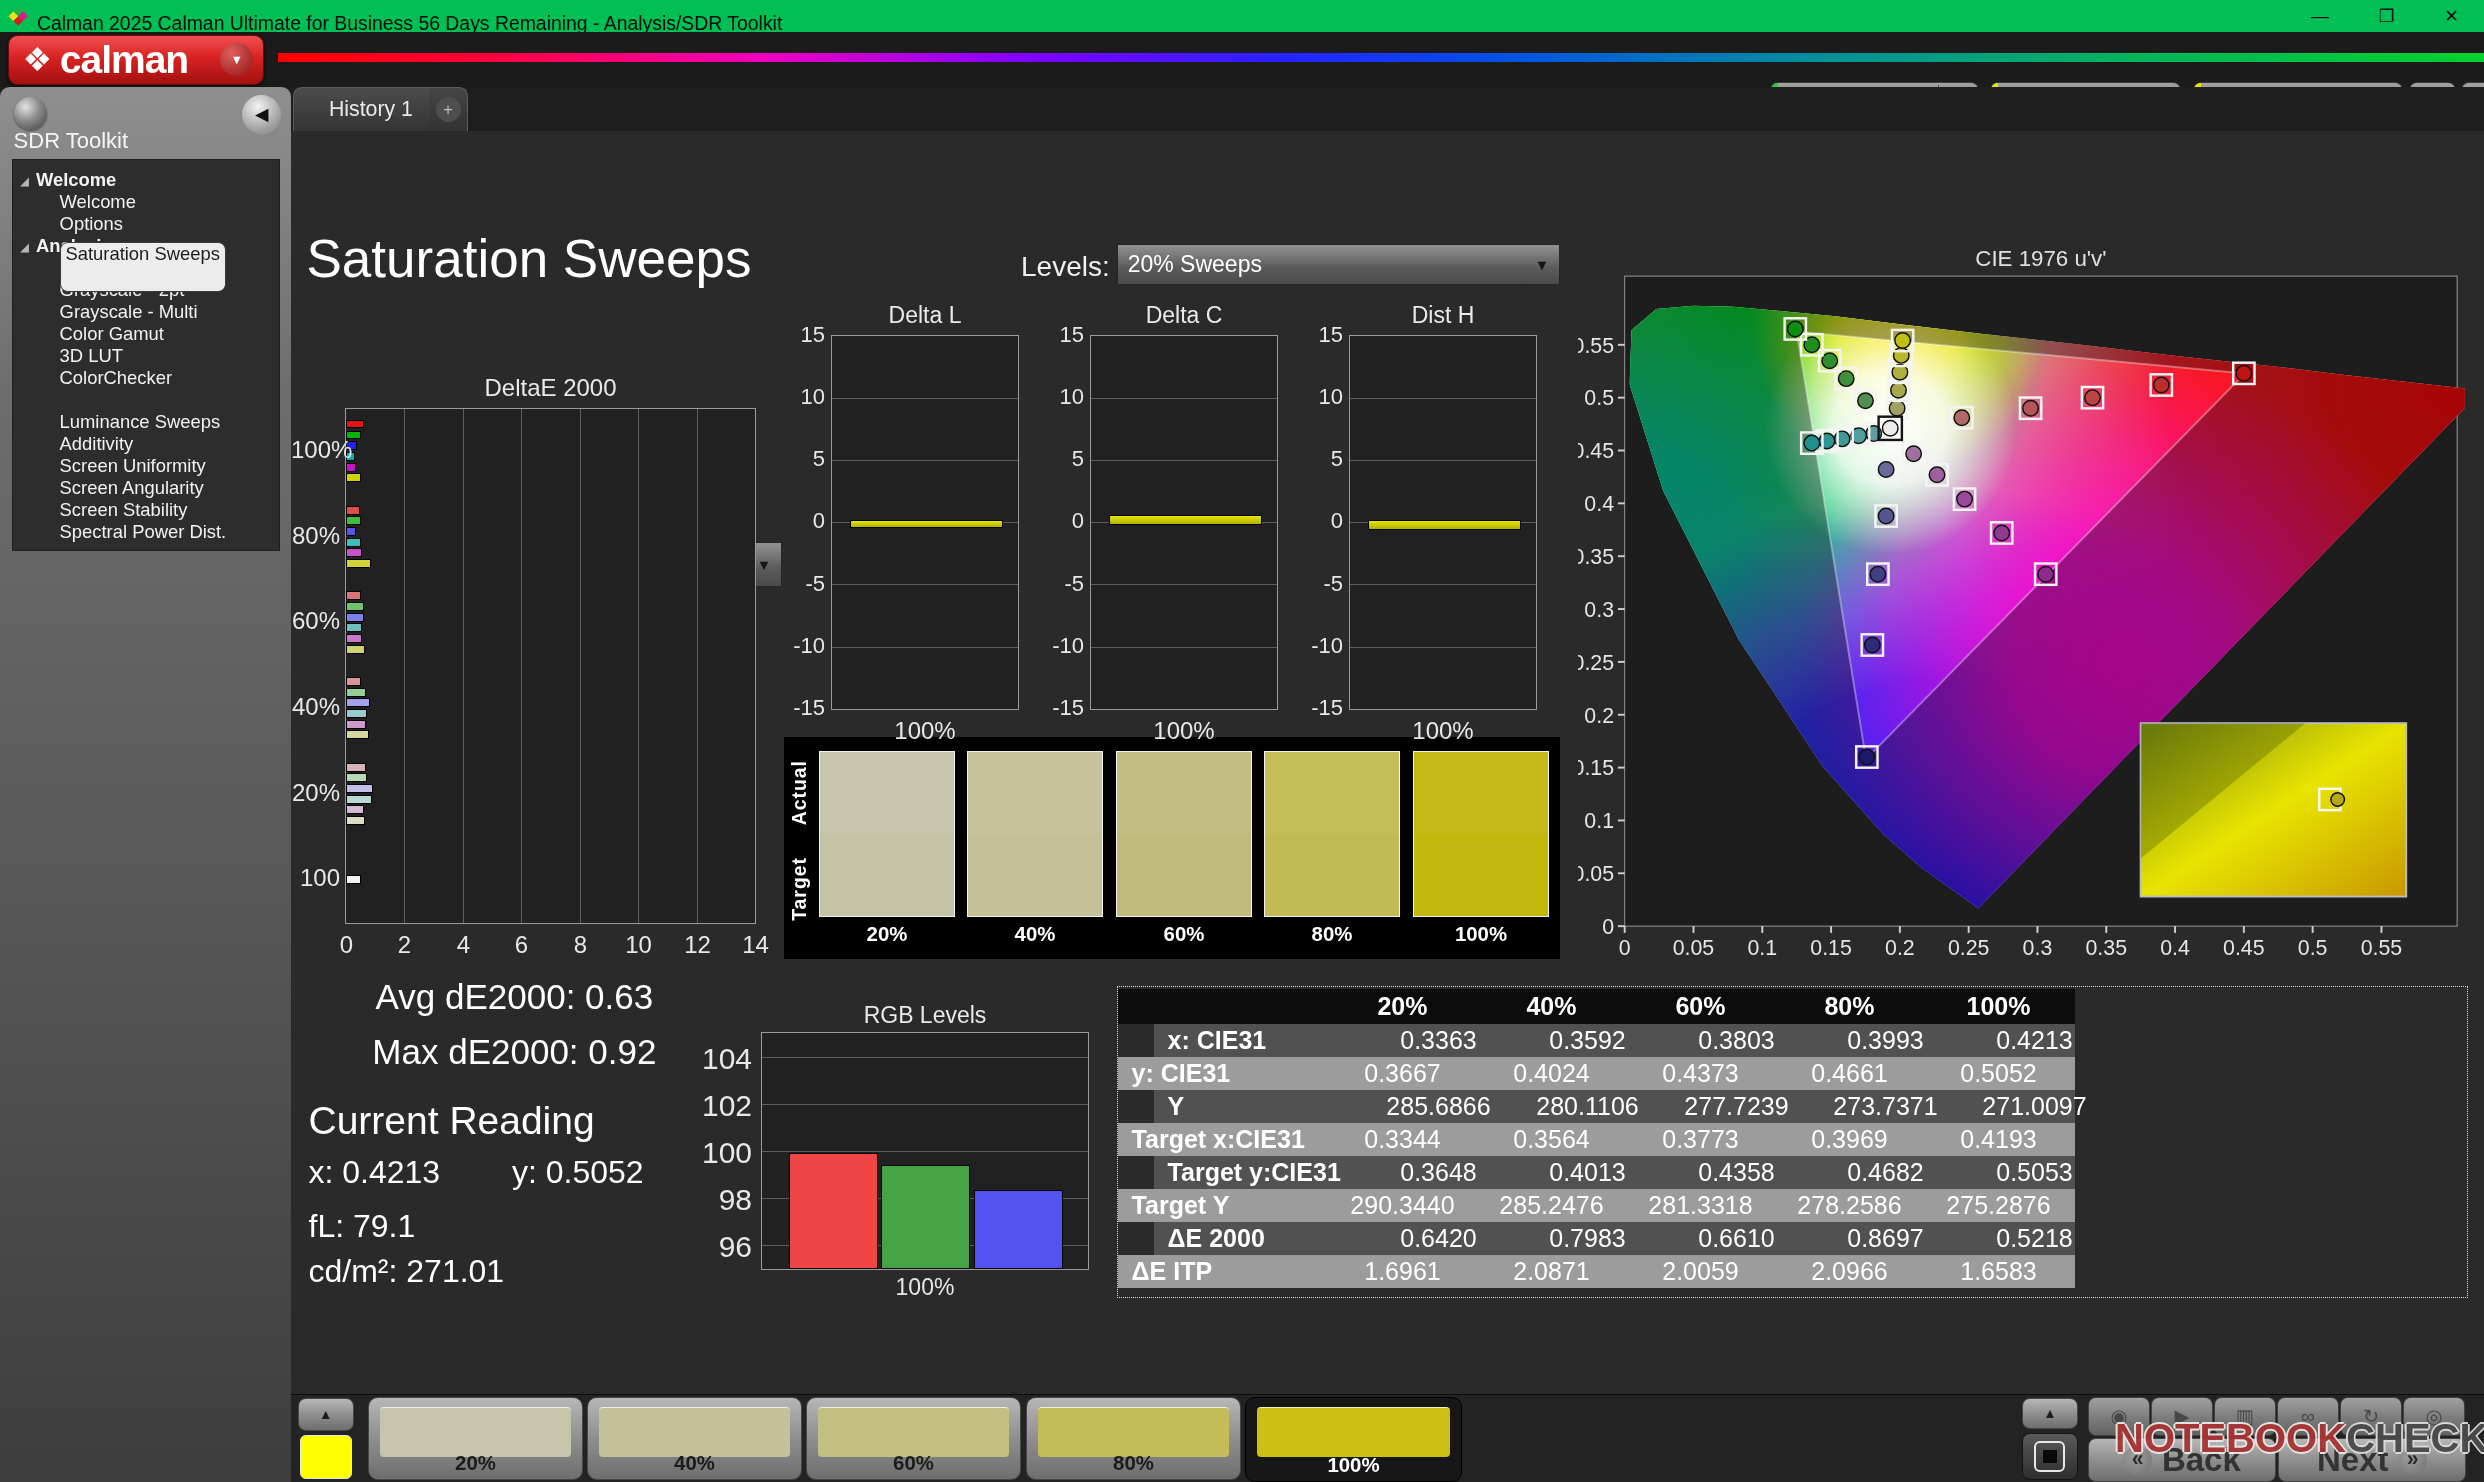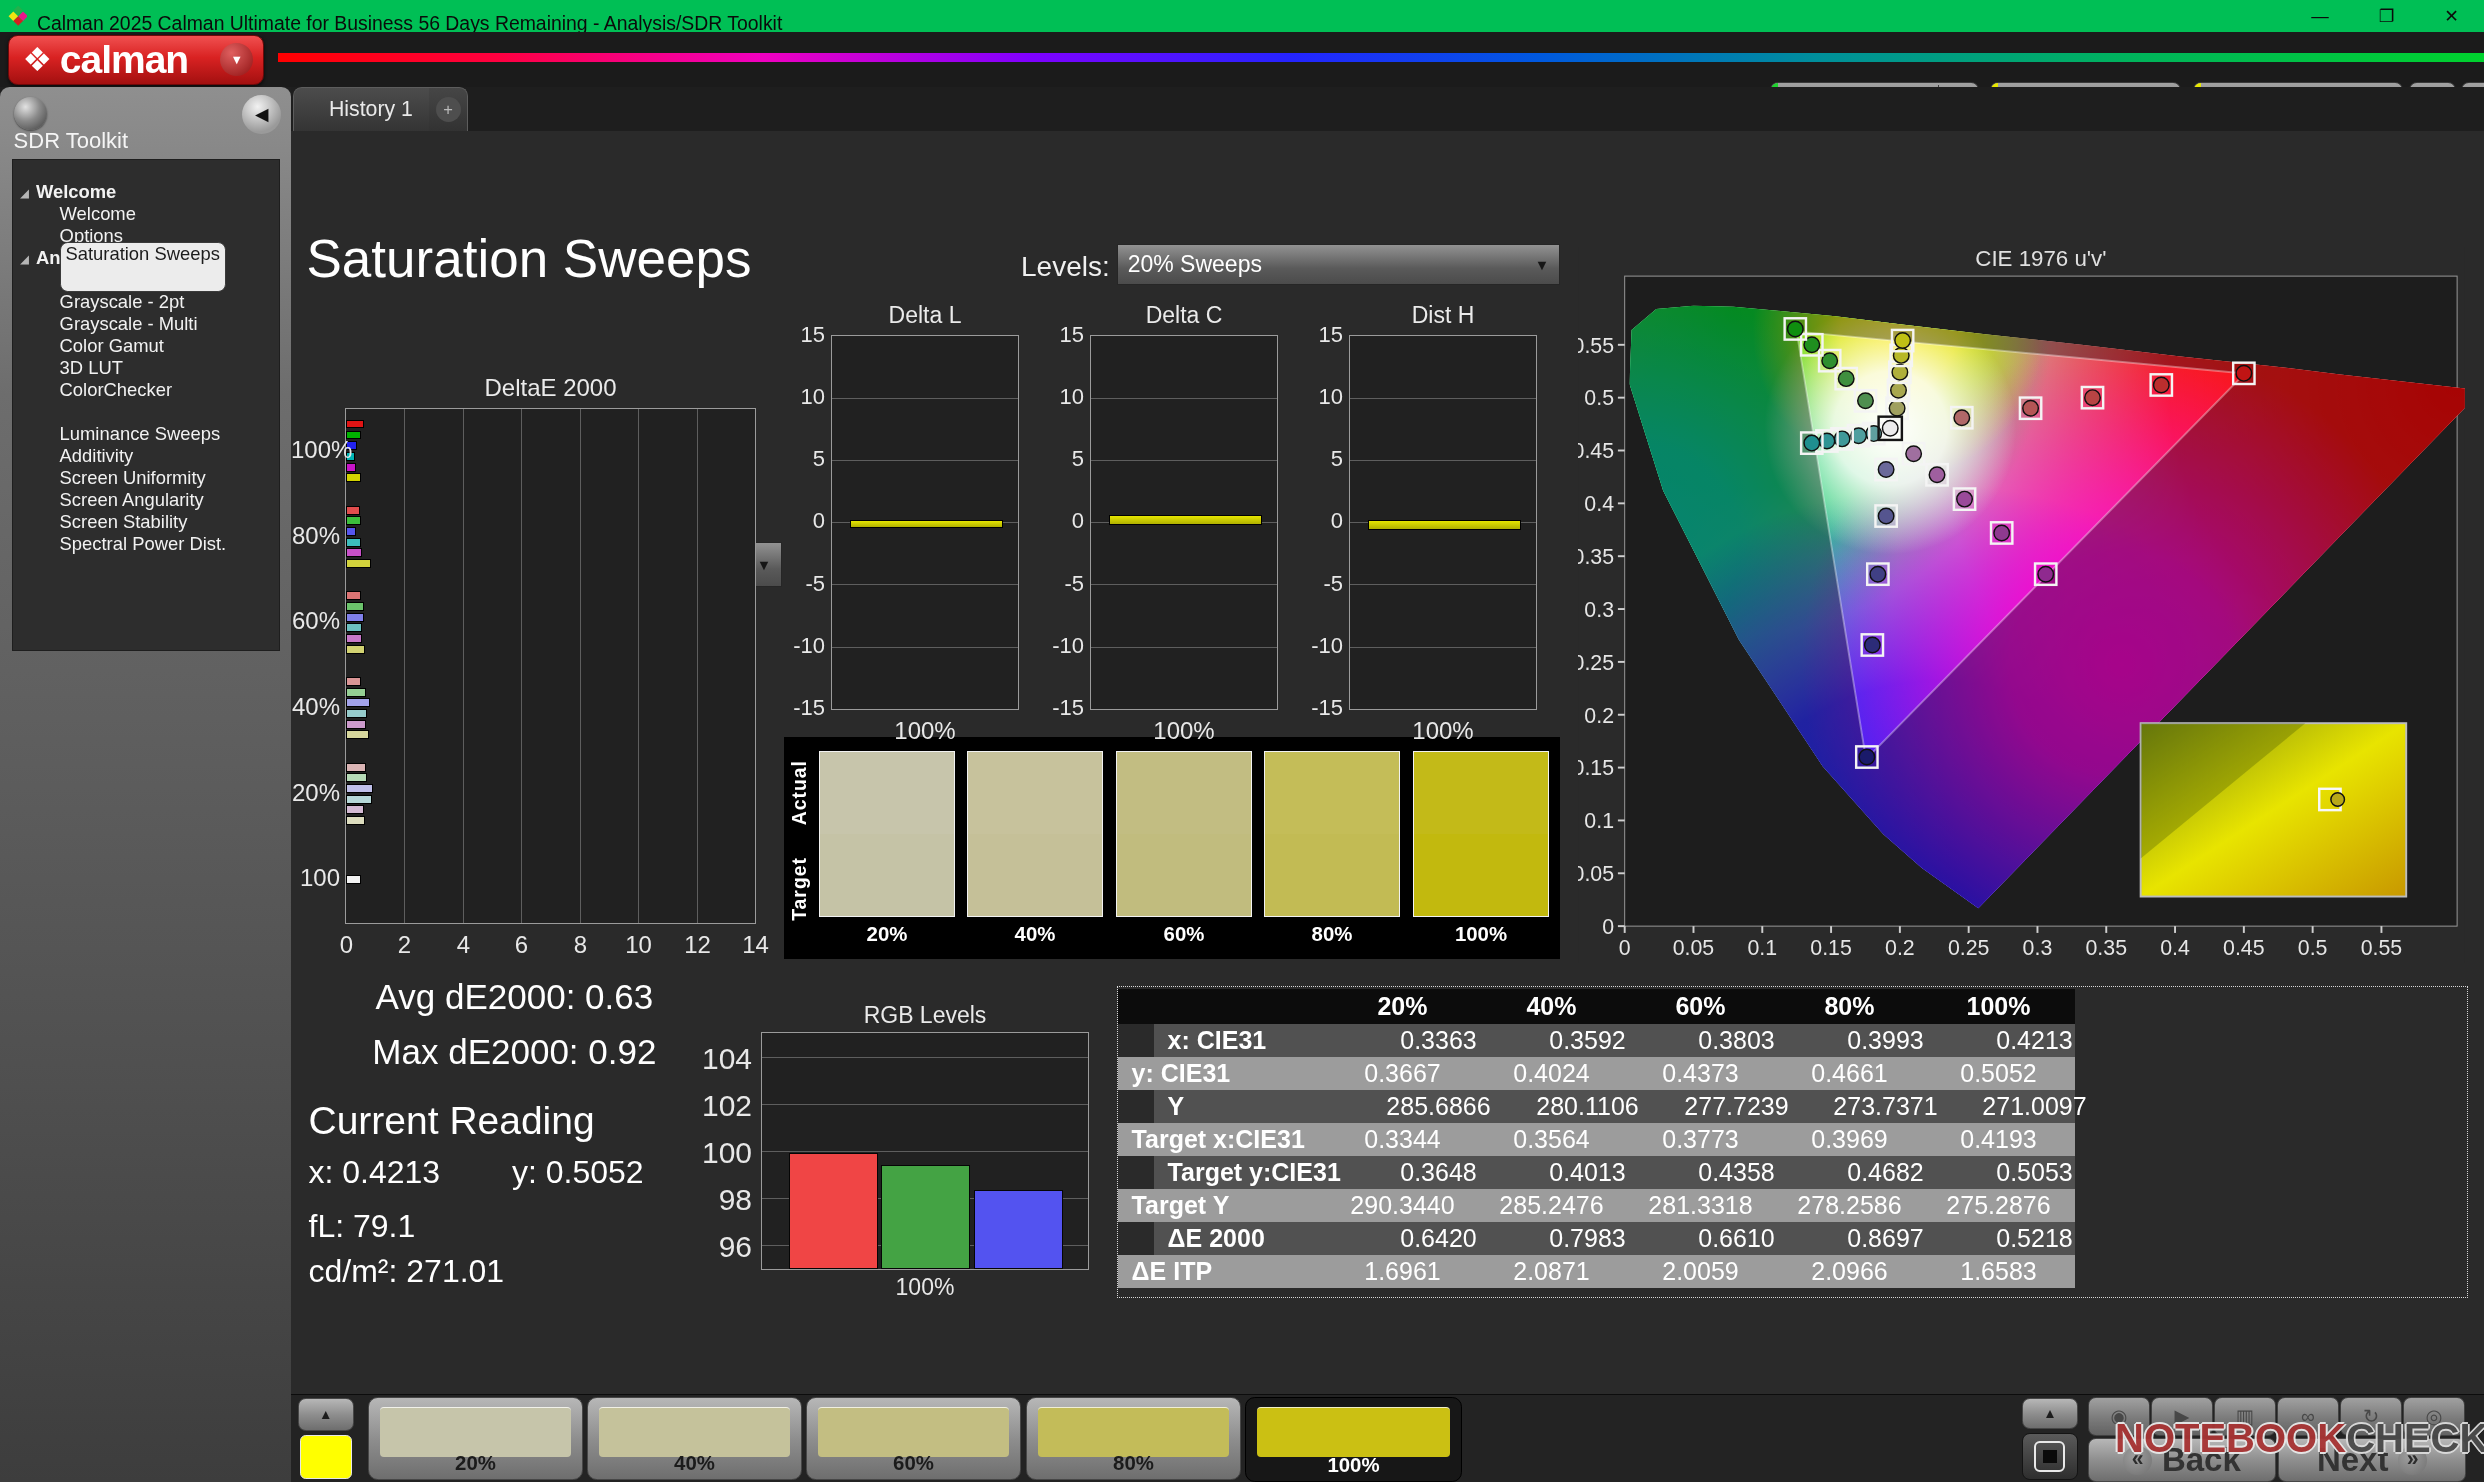--- a/index.html
+++ b/index.html
@@ -16,21 +16,21 @@
   #calman-btn{position:absolute;left:7.8px;top:2.9px;width:254px;height:48px;border-radius:9.7px;background:linear-gradient(180deg,#f05050 0%,#d92222 45%,#a31010 100%);border:1px solid #6f0808;display:flex;align-items:center;box-shadow:0 1.9px 3.9px rgba(0,0,0,.6);}
   #calman-diamond{color:#fff;font-size:33px;margin-left:13.6px;line-height:1;}
   #calman-word{color:#fff;font-size:39px;font-weight:bold;margin-left:7.8px;letter-spacing:-1px;}
   #calman-dd{margin-left:auto;margin-right:9.7px;width:33px;height:33px;border-radius:50%;background:radial-gradient(circle at 35% 30%,#e06060,#8f1212);display:flex;align-items:center;justify-content:center;color:#fff;font-size:12.6px;}
   #rainbow{position:absolute;left:278px;top:21.3px;right:0;height:8.7px;background:linear-gradient(90deg,#ff0000 0%,#ff0040 10%,#f000c0 22%,#8000ff 34%,#2424ff 46%,#0058e0 57%,#00909a 70%,#00b45c 84%,#00d22e 100%);}
   
   #sidebar{position:absolute;left:0;top:87px;width:291px;height:1395px;background:linear-gradient(180deg,#8f8f8f 0%,#6d6d6d 22%,#505050 70%,#3d3d3d 100%);border-radius:9.7px 9.7px 0 0;}
   #sphere-btn{position:absolute;left:13.6px;top:9.7px;width:33px;height:33px;border-radius:50%;background:radial-gradient(circle at 35% 30%,#e2e2e2,#8a8a8a 45%,#3c3c3c);box-shadow:0 1px 1.9px rgba(0,0,0,.5);}
   #collapse-btn{position:absolute;right:9.7px;top:7.8px;width:39px;height:39px;border-radius:50%;background:radial-gradient(circle at 40% 30%,#f2f2f2,#9a9a9a 70%);display:flex;align-items:center;justify-content:center;color:#111;font-size:17.5px;}
   #sdr-title{position:absolute;left:13.6px;top:41px;font-size:22px;color:#f5f5f5;}
-  #tree-box{position:absolute;left:11.6px;top:72px;width:268px;height:492px;background:#2d2d2d;border:1px solid #1e1e1e;padding-top:21px;box-sizing:border-box;}
+  #tree-box{position:absolute;left:11.6px;top:72px;width:268px;height:392px;background:#2d2d2d;border:1px solid #1e1e1e;padding-top:9px;box-sizing:border-box;}
   .trow{height:22px;line-height:22px;font-size:18.4px;color:#f2f2f2;white-space:nowrap;cursor:default;}
   .trow .arrow{display:inline-block;width:15.5px;margin-left:7.8px;color:#b5b5b5;font-size:10.7px;vertical-align:1px;}
   .trow.sec{font-weight:bold;}
   .trow.itm{padding-left:47px;}
   .trow .chip{background:#ececec;color:#1c1c1c;padding:0 4.9px;}
   
   #tabbar{position:absolute;left:291px;top:87px;width:2193px;height:44px;background:#1e1e1e;}
   #tab-active{position:absolute;left:1.9px;top:0;width:156px;height:44px;background:linear-gradient(180deg,#4c4c4c,#343434);border:1px solid #5d5d5d;border-bottom:none;border-radius:8.7px 0 0 0;color:#e9e9e9;font-size:21.3px;display:flex;align-items:center;justify-content:center;box-sizing:border-box;}
   #tab-add{position:absolute;left:138px;top:0;width:39px;height:44px;background:linear-gradient(180deg,#464646,#323232);border:1px solid #5d5d5d;border-left:none;border-bottom:none;border-radius:0 8.7px 0 0;display:flex;align-items:center;justify-content:center;box-sizing:border-box;}
   #tab-add .pl{width:25px;height:25px;border-radius:50%;background:#4e4e4e;color:#bbb;font-size:16.5px;text-align:center;line-height:25px;}

